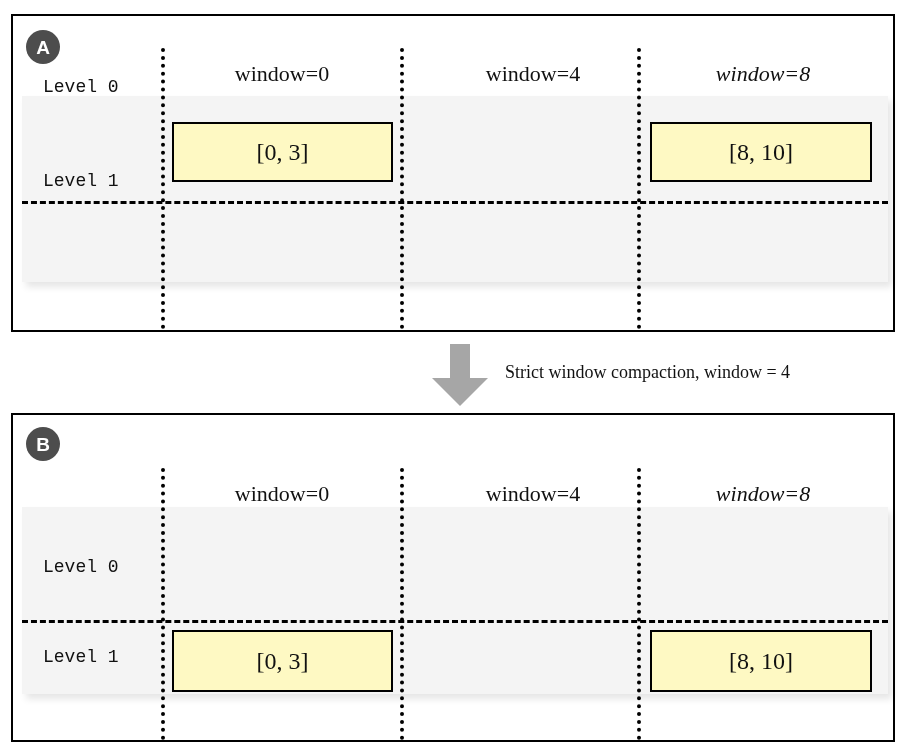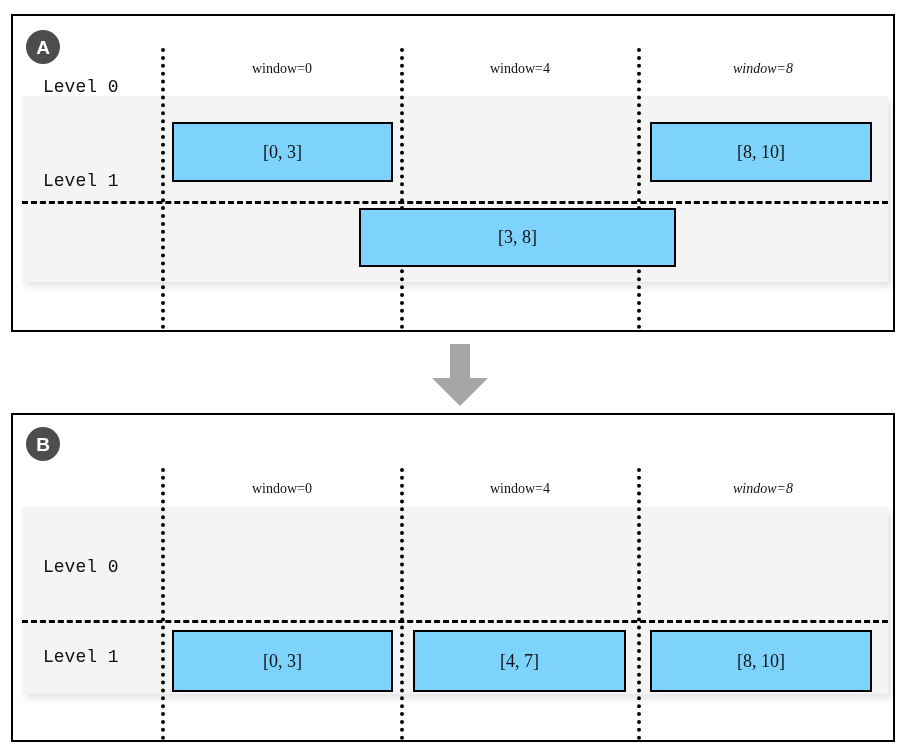--- a/index.html
+++ b/index.html
@@ -92,40 +92,40 @@
   #panel-a .window-divider { top: 32px; height: 281px; }
   #panel-b .window-divider { top: 53px; height: 272px; }
 
   .window-divider.d0 { left: 148px; }
   .window-divider.d1 { left: 387px; }
   .window-divider.d2 { left: 624px; }
 
   
   .window-label {
     position: absolute;
-    font-size: 14px;
+    font-size: 22px;
     text-align: center;
     white-space: nowrap;
     color: #111111;
   }
   #panel-a .window-label { top: 45px; }
   #panel-b .window-label { top: 66px; }
   .window-label.w0 { left: 150px; width: 238px; }
-  .window-label.w1 { left: 389px; width: 236px; }
+  .window-label.w1 { left: 402px; width: 236px; }
   .window-label.w2 { left: 626px; width: 248px; font-style: italic; }
 
   
   .interval-box {
     position: absolute;
     border: 2.5px solid #000000;
-    background: #7dd3fc;
+    background: #fef9c3;
     display: flex;
     align-items: center;
     justify-content: center;
-    font-size: 18px;
+    font-size: 24px;
     color: #111111;
     box-sizing: border-box;
   }
 
   
   #a-box-0-3   { left: 159px; top: 106px; width: 221px; height: 60px; }
   #a-box-8-10  { left: 637px; top: 106px; width: 222px; height: 60px; }
   #a-box-3-8   { left: 346px; top: 192px; width: 317px; height: 59px; }
 
   
@@ -176,27 +176,27 @@
     <div class="window-divider d0"></div>
     <div class="window-divider d1"></div>
     <div class="window-divider d2"></div>
 
     <div class="window-label w0">window=0</div>
     <div class="window-label w1">window=4</div>
     <div class="window-label w2">window=8</div>
 
     <div class="interval-box" id="a-box-0-3">[0, 3]</div>
     <div class="interval-box" id="a-box-8-10">[8, 10]</div>
-    <div class="interval-box" id="a-box-3-8">[3, 8]</div>
   </div>
 
   <div class="transition">
     <svg class="down-arrow" viewBox="0 0 60 62">
       <polygon points="20,0 40,0 40,34 58,34 30,62 2,34 20,34" fill="#a6a6a6"></polygon>
     </svg>
+    <div class="transition-caption">Strict window compaction, window = 4</div>
   </div>
 
   <div class="panel" id="panel-b">
 
     <div class="badge">B</div>
 
     <div class="level-band"></div>
 
     <div class="level-label l0">Level 0</div>
     <div class="level-label l1">Level 1</div>
@@ -205,17 +205,16 @@
 
     <div class="window-divider d0"></div>
     <div class="window-divider d1"></div>
     <div class="window-divider d2"></div>
 
     <div class="window-label w0">window=0</div>
     <div class="window-label w1">window=4</div>
     <div class="window-label w2">window=8</div>
 
     <div class="interval-box" id="b-box-0-3">[0, 3]</div>
-    <div class="interval-box" id="b-box-4-7">[4, 7]</div>
     <div class="interval-box" id="b-box-8-10">[8, 10]</div>
   </div>
 
 </div>
 
 </body></html>

